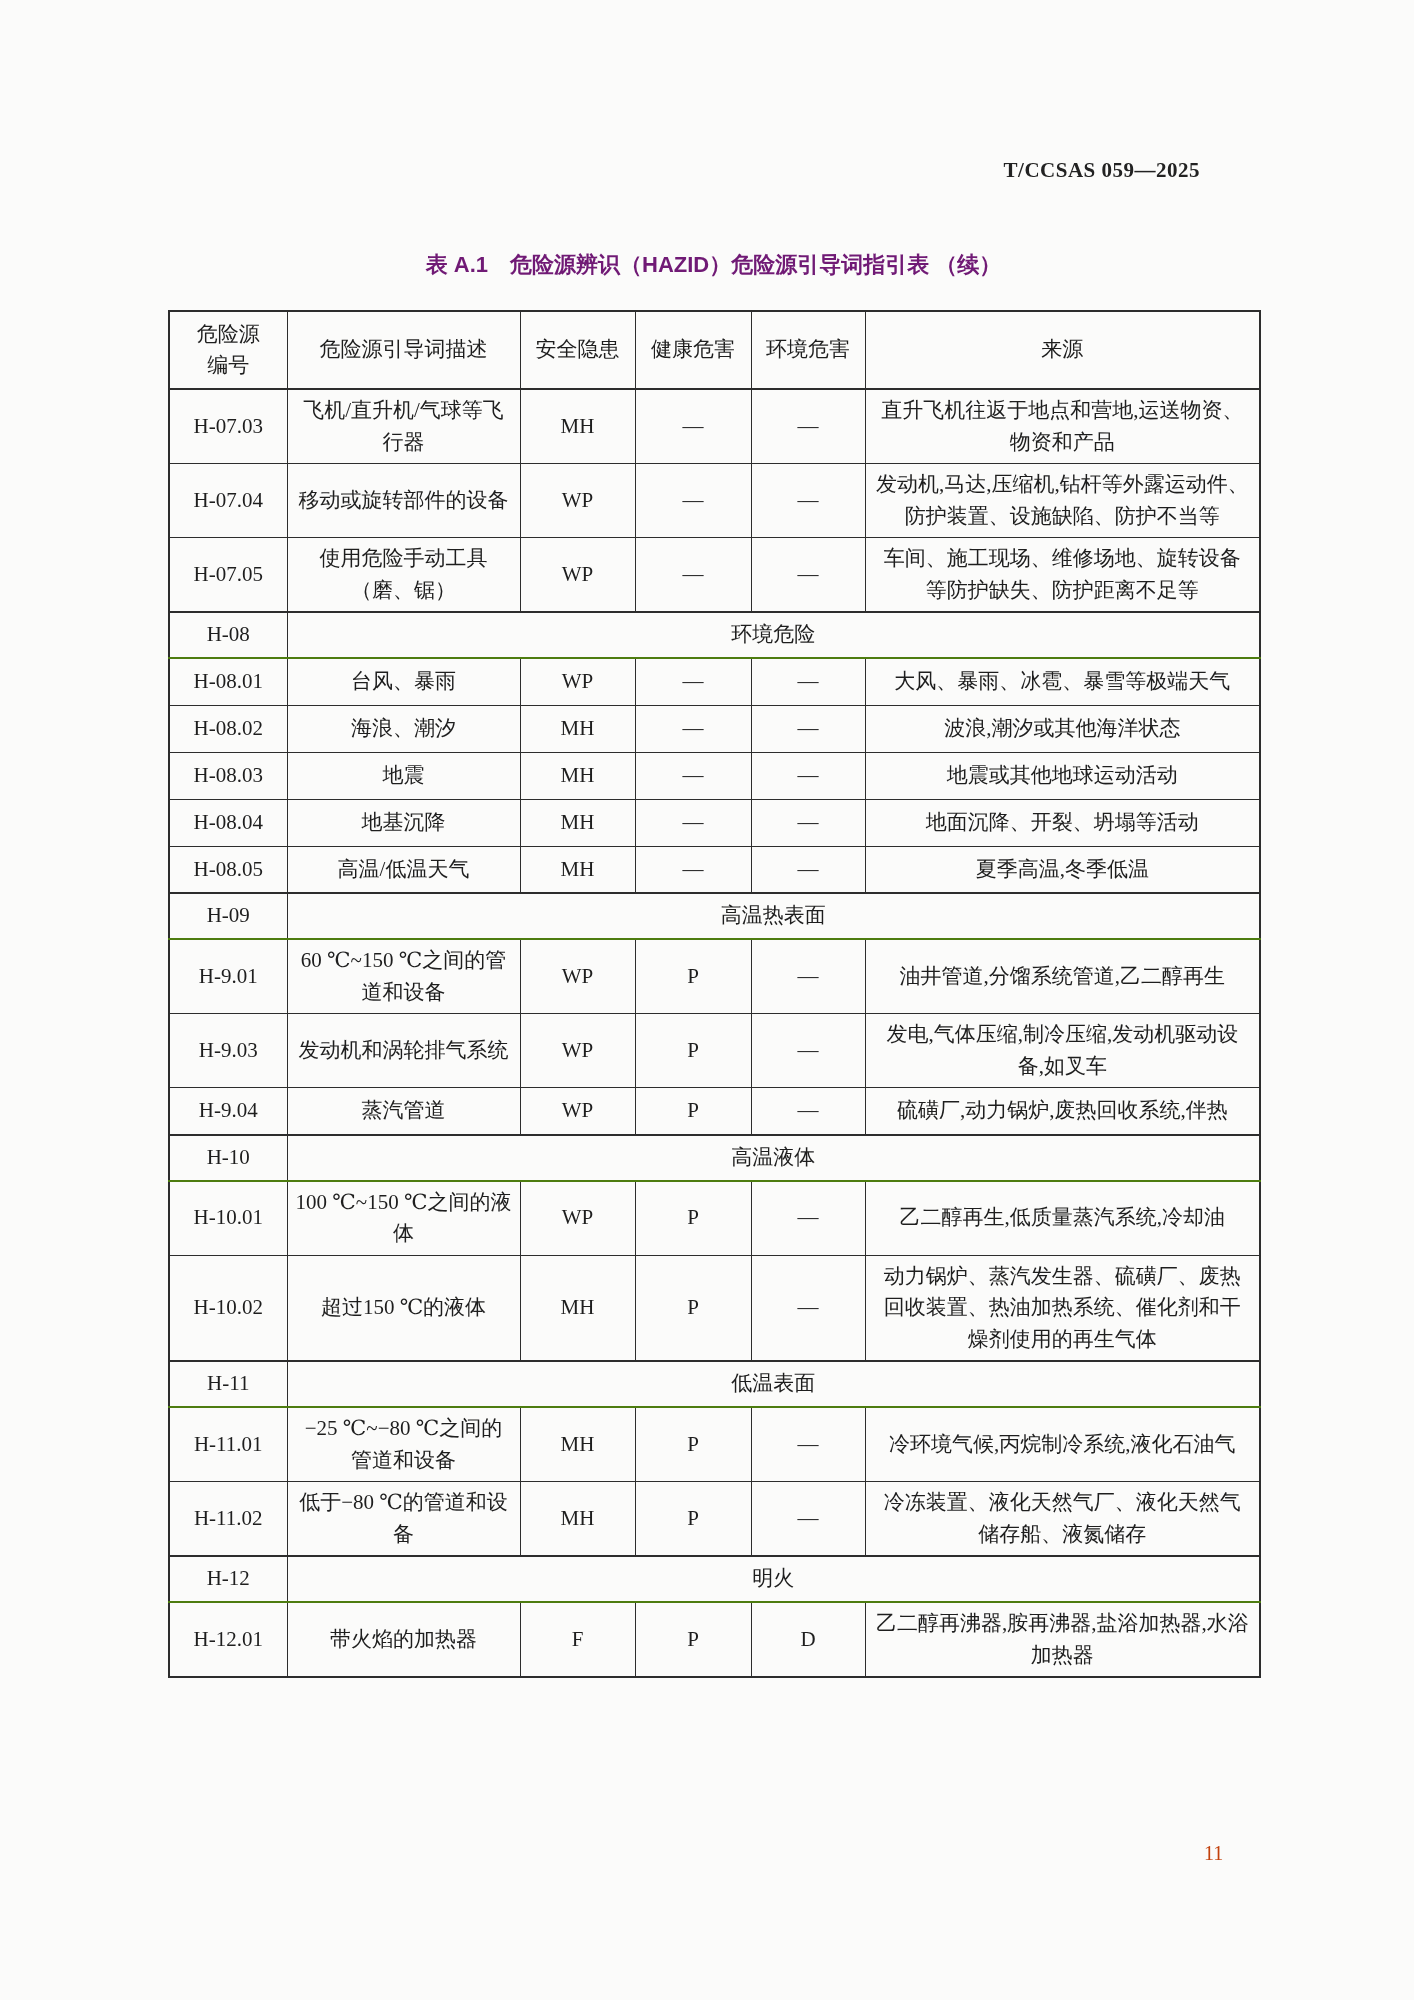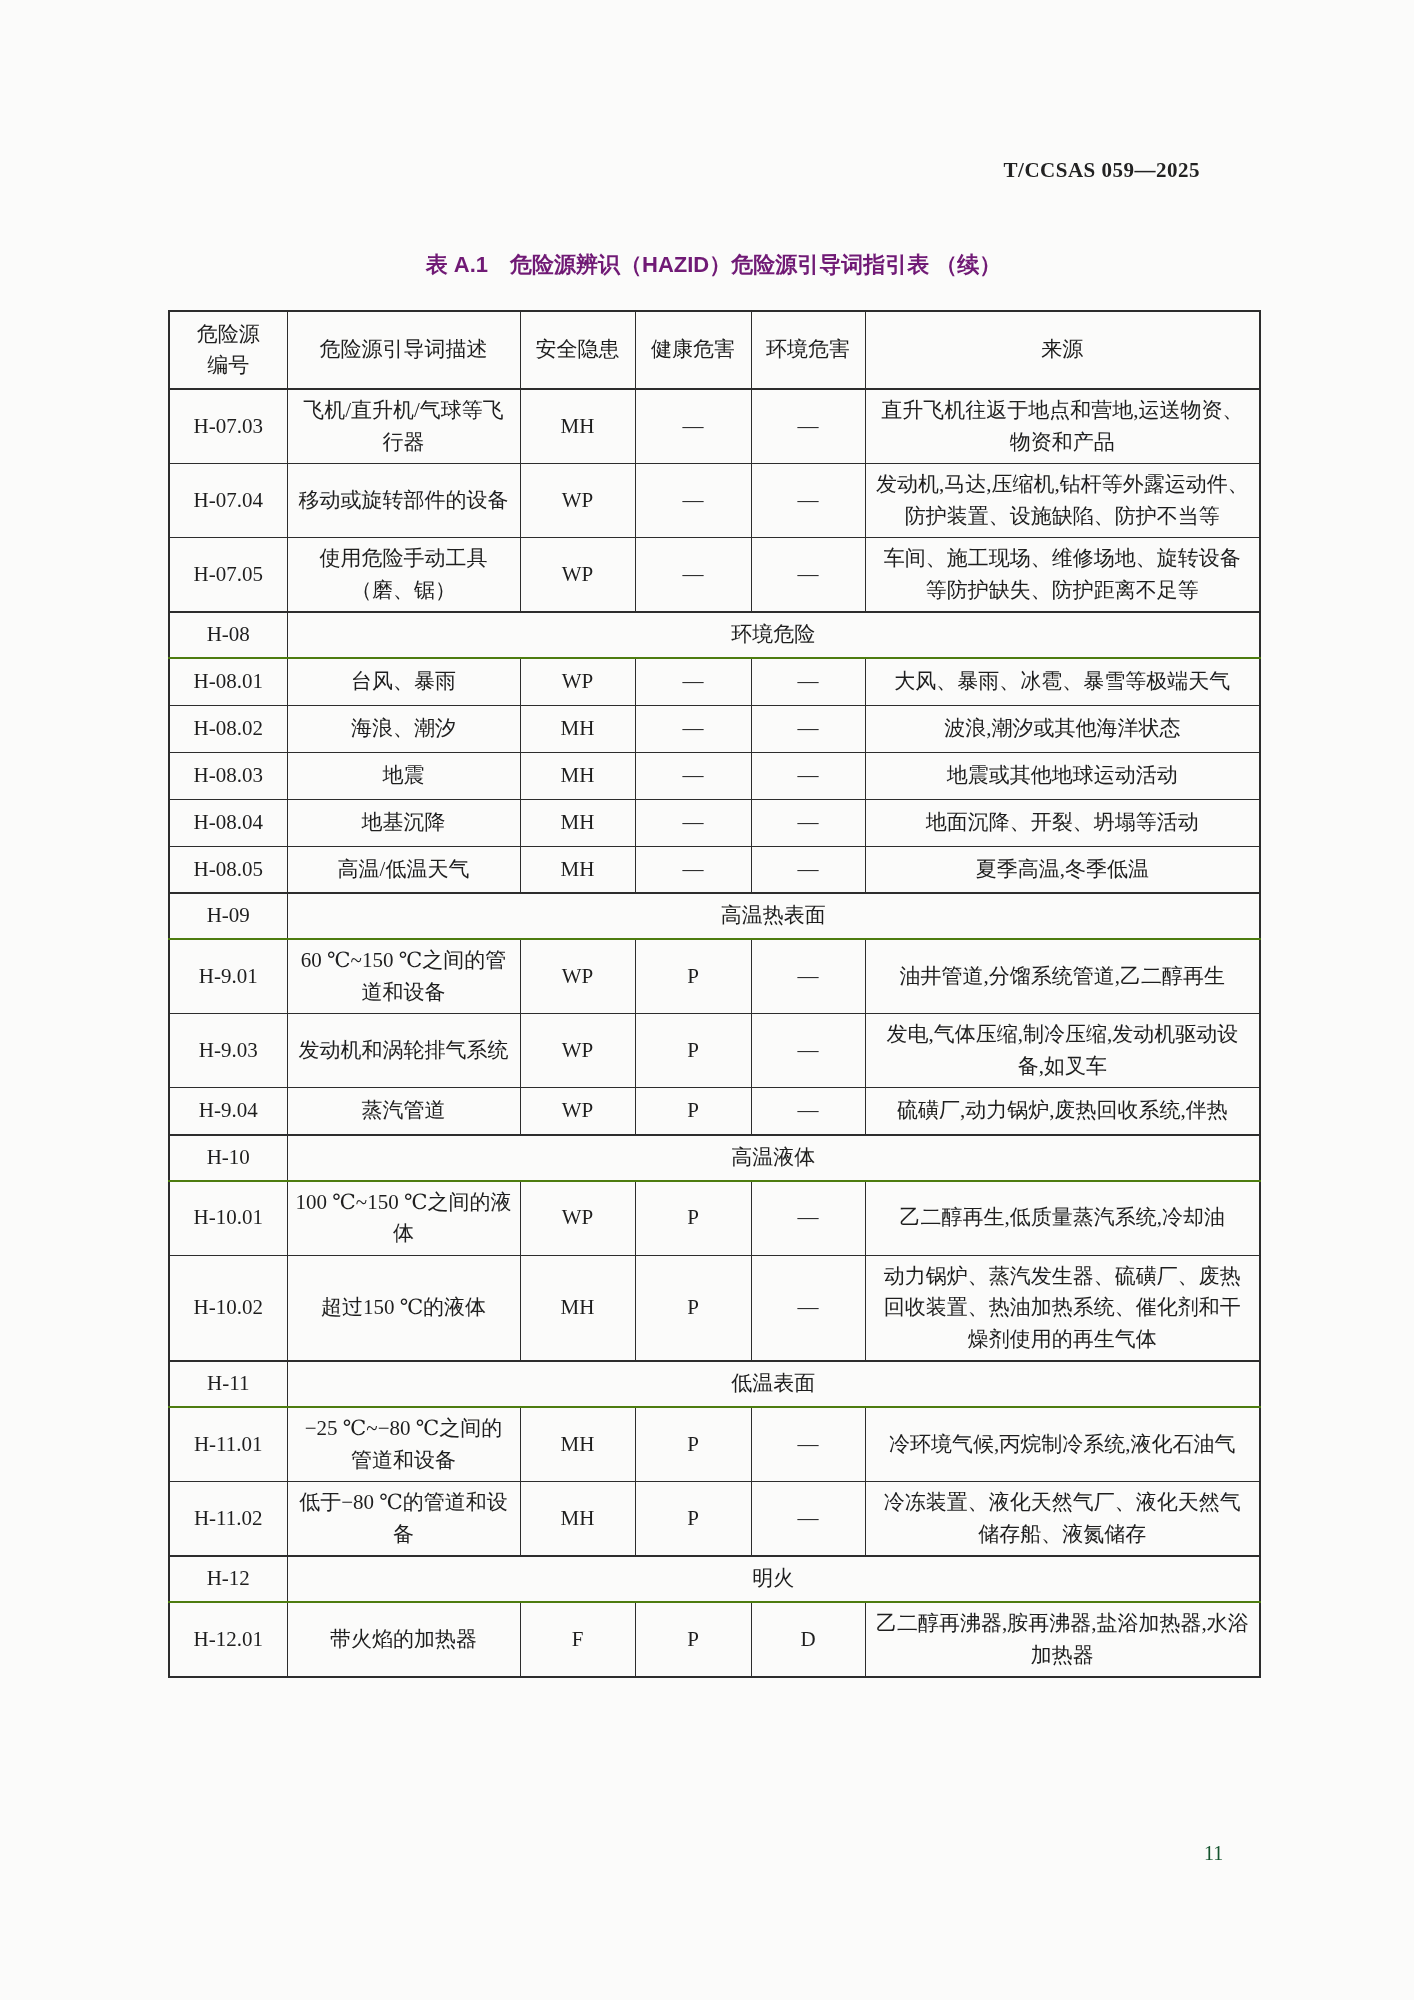--- a/index.html
+++ b/index.html
@@ -66,21 +66,21 @@
     border-top: 2px solid #2d2d2d;
     border-bottom: 2px solid #4d7c0f;
     margin-left: 11px;
   }
   table.hazid td.c-src { padding: 5px 10px; }
   .page-number {
     position: absolute;
     top: 1842px;
     left: 1204px;
     font-size: 20px;
-    color: #14532d;
+    color: #c2410c;
   }
 </style>
 </head>
 <body>
 
 <div class="page">
 
   <div class="doc-code">T/CCSAS 059—2025</div>
 
   <div class="table-title">表 A.1　危险源辨识（HAZID）危险源引导词指引表 （续）</div>

